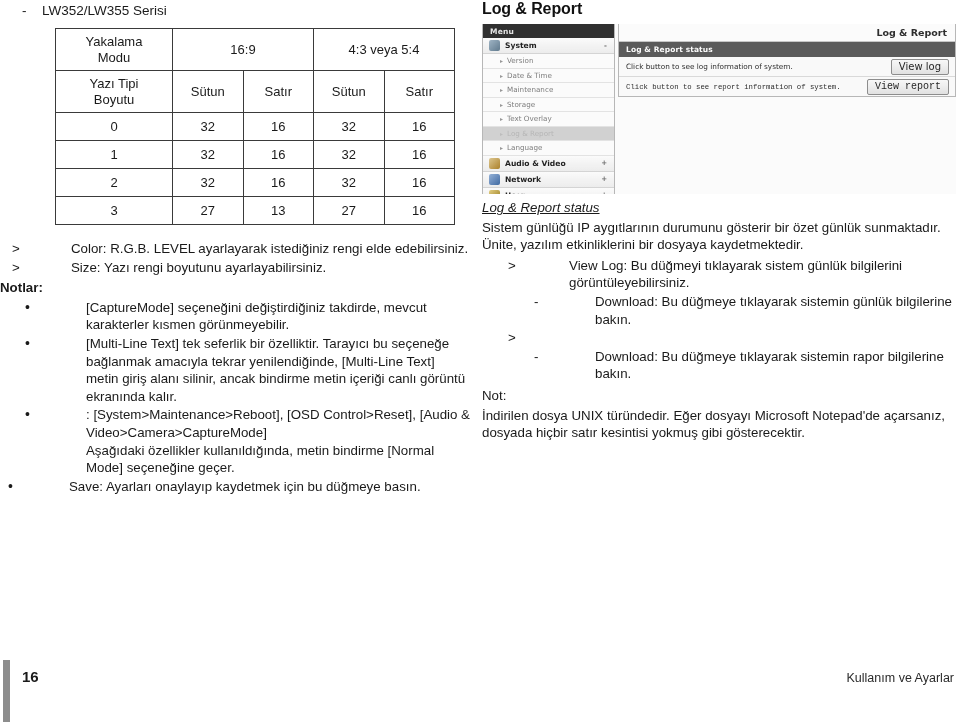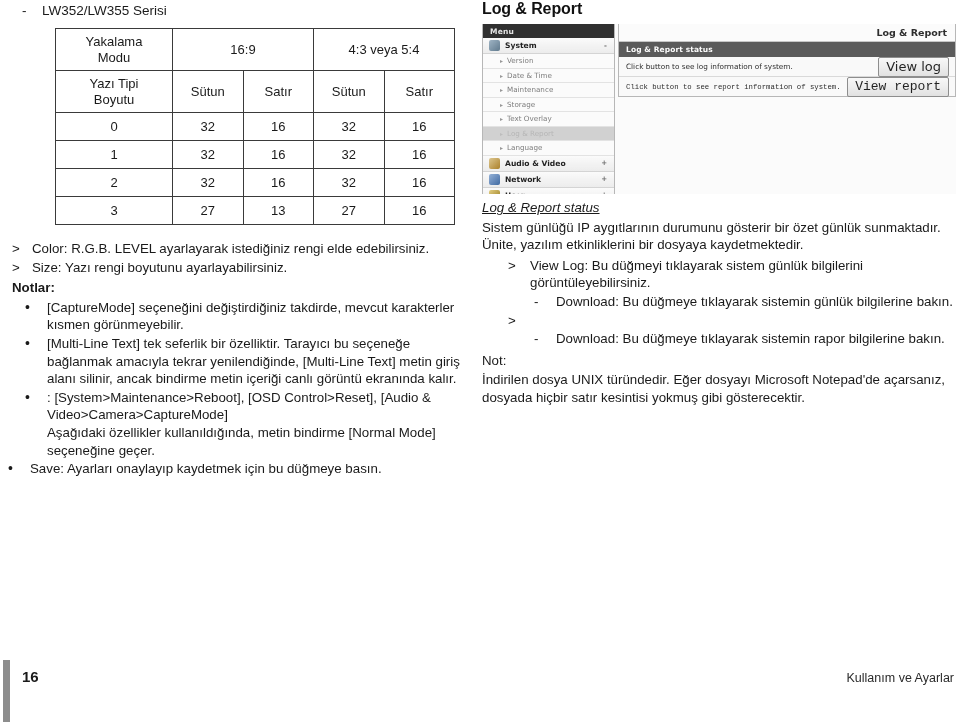--- a/index.html
+++ b/index.html
@@ -84,30 +84,29 @@
   }
   .item {
     display: flex;
     align-items: flex-start;
     margin-bottom: 1px;
   }
   .item .marker {
     flex: 0 0 auto;
     text-align: left;
   }
-  .item .txt { flex: 1 1 auto; }
+  .item .txt { flex: 1 1 auto; margin-left: 39px; }
 
   .lvl-gt {            
     padding-left: 12px;
   }
   .lvl-gt .marker { width: 20px; }
 
   .notlar {
     font-weight: bold;
-    padding-left: 12px;
     margin: 3px 0 2px 0;
   }
 
   .lvl-bul {            
     padding-left: 25px;
   }
   .lvl-bul .marker { width: 22px; font-size: 14px; line-height: 17px; }
 
   .lvl-bul-out {        
     padding-left: 8px;
@@ -239,21 +238,21 @@
     justify-content: space-between;
     height: 19px;
     border-bottom: 1px solid #dcdcdc;
     padding: 0 6px 0 7px;
     font-size: 7.3px;
     color: #2a2a2a;
     background: #fdfdfd;
   }
   .panel-row:last-child { border-bottom: none; font-family: Liberation Mono, monospace; }
   .shot-btn {
-    font-size: 13px;
+    font-size: 10px;
     color: #1f1f1f;
     background: linear-gradient(#fcfcfc,#e4e4e4);
     border: 1px solid #8d8d8d;
     border-radius: 2px;
     padding: 1.5px 7px;
     white-space: nowrap;
   }
 
   
   .right-prose {

